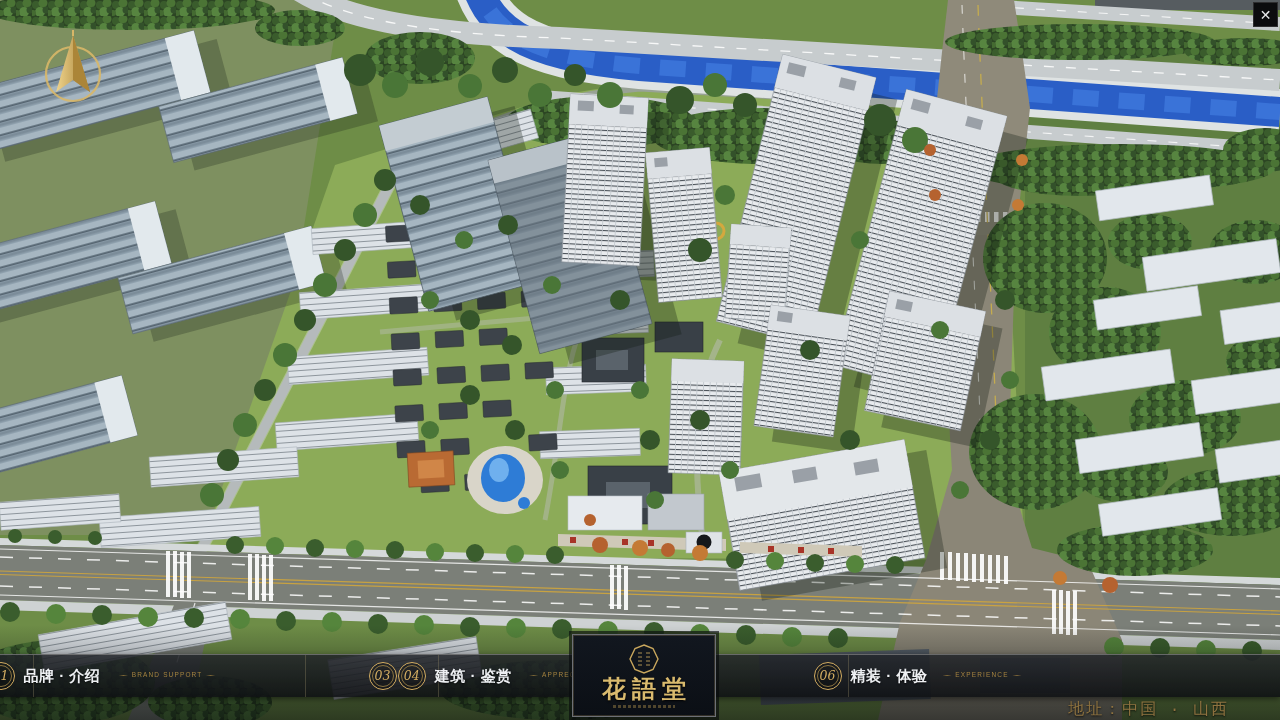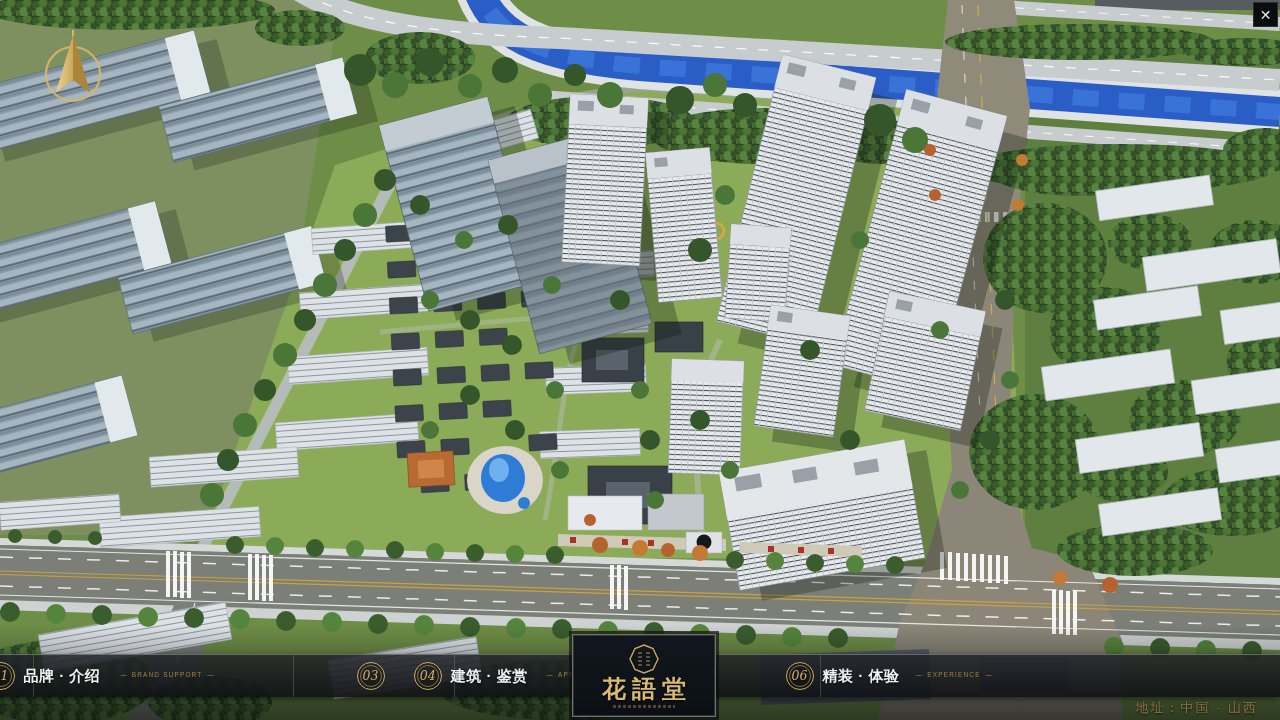--- a/index.html
+++ b/index.html
@@ -33,22 +33,22 @@
           box-shadow:0 0 0 3px rgba(8,10,13,.65),inset 0 0 0 1px rgba(195,170,110,.22);
           display:flex;flex-direction:column;align-items:center;justify-content:center;gap:3px;}
   #logoTitle{font-family:"DejaVu Serif",serif;font-size:24px;font-weight:bold;color:#d9ba6e;
           letter-spacing:6px;text-indent:6px;text-shadow:0 1px 2px #000;line-height:1;}
   #logoTagline{width:62px;height:3px;opacity:.55;margin-top:1px;
           background:repeating-linear-gradient(90deg,#8a7340 0 3px,transparent 3px 5px);}
   
   #closeBtn{position:absolute;left:1253px;top:2px;width:23px;height:23px;z-index:12;
           background:#0b0c0e;border:1px solid #2e2e30;color:#e8eaec;font-size:14px;
           display:flex;align-items:center;justify-content:center;cursor:pointer;line-height:1;}
-  #address{position:absolute;right:22px;top:699px;z-index:11;color:#8f7340;font-size:13px;
-          letter-spacing:2px;text-shadow:0 1px 2px rgba(0,0,0,.8);}
+  #address{position:absolute;right:51px;top:699px;z-index:11;color:#8f7340;font-size:16px;
+          letter-spacing:2px;text-shadow:0 1px 2px rgba(0,0,0,.8);font-family:Liberation Mono, monospace;}
   #vignette{position:absolute;left:0;bottom:0;width:1280px;height:95px;z-index:5;pointer-events:none;
           background:linear-gradient(180deg,rgba(5,8,10,0) 0%,rgba(5,8,10,.28) 40%,rgba(5,8,10,.62) 100%);}
 </style>
 </head>
 <body>
 
 <div id="stage">
 
   <svg id="scene" viewBox="0 0 1280 720" width="1280" height="720">
     <defs>
@@ -540,35 +540,35 @@
   <div id="navbar">
     <div class="navseg" style="left:33px">
       <span class="badge">
           <span class="num">01</span>
         </span>
       <span class="navtxt">
           <span class="nav-zh">品牌 · 介绍</span>
       <span class="nav-en">BRAND SUPPORT</span>
         </span>
     </div>
-    <div class="navseg" style="left:293px">
+    <div class="navseg" style="left:305px">
       <span class="badge">
           <span class="num">03</span>
         </span>
     </div>
-    <div class="navseg" style="left:454px">
+    <div class="navseg" style="left:438px">
       <span class="badge">
           <span class="num">04</span>
         </span>
       <span class="navtxt">
           <span class="nav-zh">建筑 · 鉴赏</span>
       <span class="nav-en">APPRECIATION</span>
         </span>
     </div>
-    <div class="navseg" style="left:820px">
+    <div class="navseg" style="left:848px">
       <span class="badge">
           <span class="num">06</span>
         </span>
       <span class="navtxt">
           <span class="nav-zh">精装 · 体验</span>
       <span class="nav-en">EXPERIENCE</span>
         </span>
     </div>
   </div>
 

